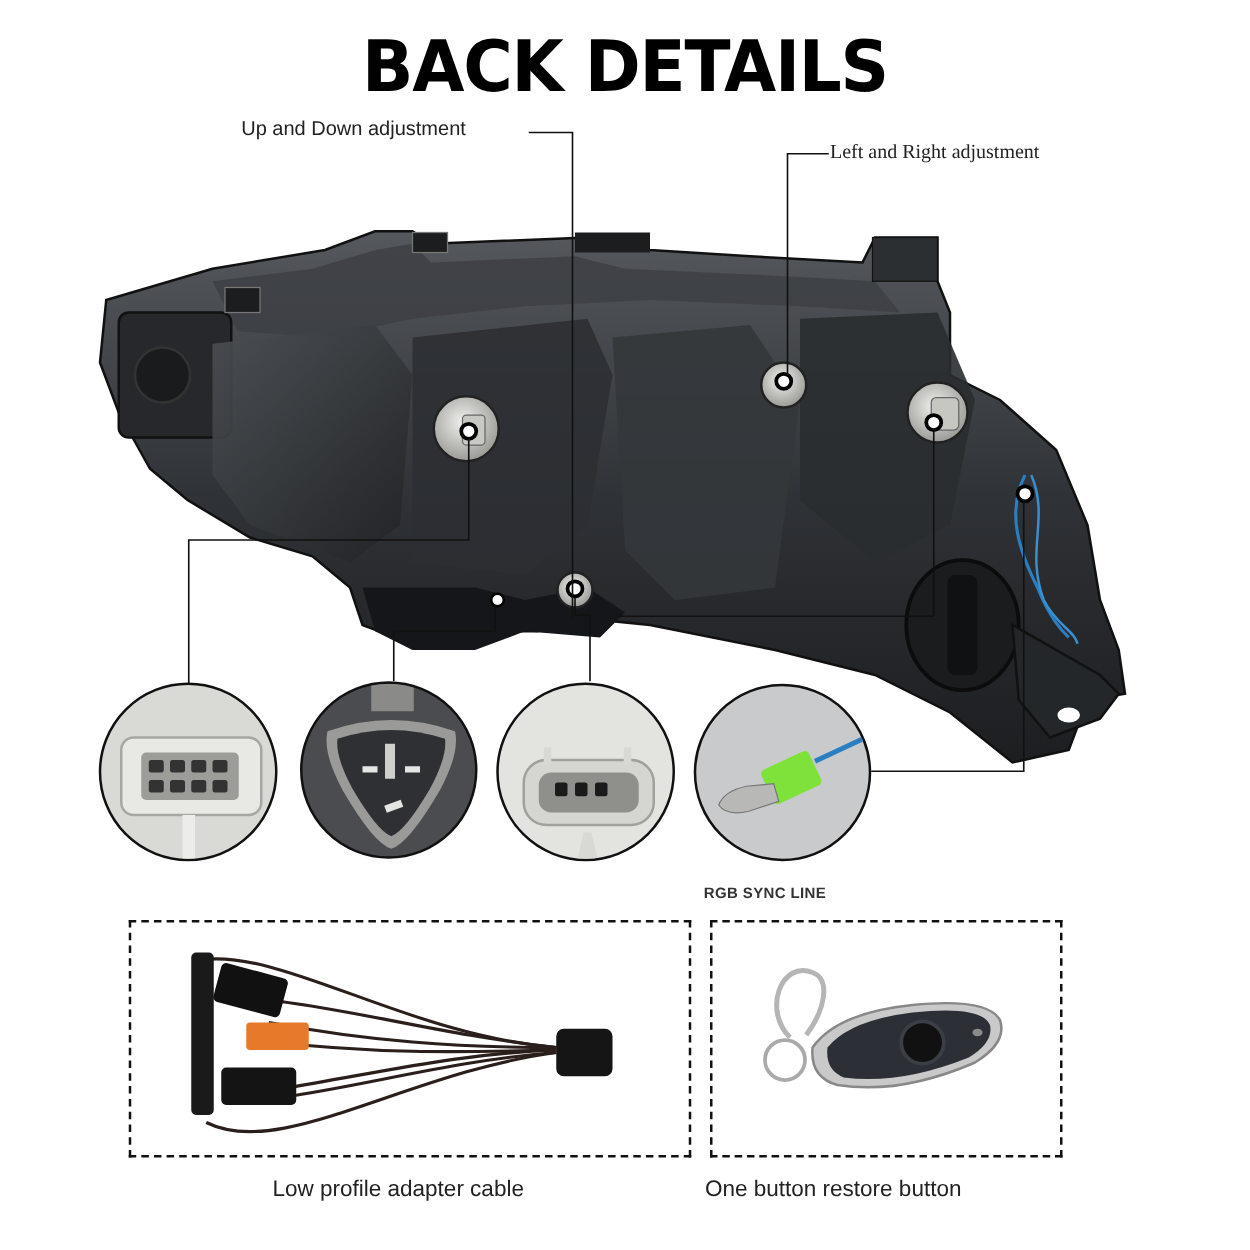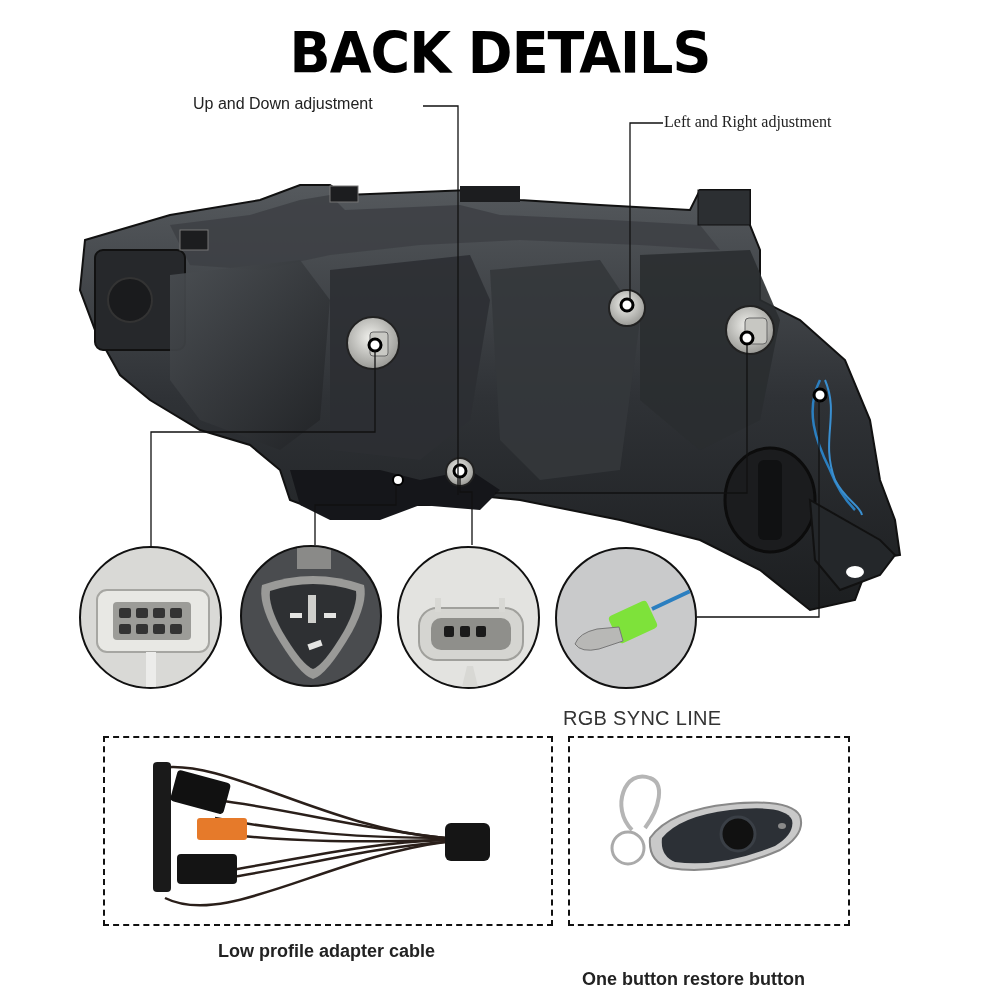--- a/index.html
+++ b/index.html
@@ -2,22 +2,22 @@
 <html><head>
 <meta charset="utf-8">
 <style>
   html, body { margin: 0; padding: 0; background: #ffffff; }
   body { width: 1000px; height: 1000px; position: relative; overflow: hidden;
          font-family: "Liberation Sans", sans-serif; color: #1a1a1a; }
   .abs { position: absolute; }
   .title { left: 0; top: 22px; width: 1000px; text-align: center; font-family: "DejaVu Sans", sans-serif;
            font-weight: bold; font-size: 54px; letter-spacing: -1px; color: #000; transform: scaleY(1.05); }
   .callout { font-size: 16px; color: #222; white-space: nowrap; }
-  .caption { font-size: 18px; color: #222; white-space: nowrap; font-weight: bold; }
-  .rgb { font-size: 20px; color: #333; letter-spacing: 0.3px; }
+  .caption { font-size: 18px; color: #222; white-space: nowrap; }
+  .rgb { font-size: 12px; color: #333; letter-spacing: 0.3px; font-weight: bold; }
   svg.overlay { position: absolute; left: 0; top: 0; }
   .inset { position: absolute; border-radius: 50%; overflow: hidden; border: 2px solid #111; box-sizing: border-box; }
   .dashbox { position: absolute; border: 2px dashed #111; box-sizing: border-box; }
 </style>
 </head>
 <body>
 
 <div class="abs title">BACK DETAILS</div>
 
 <div class="abs callout" style="left:193px; top:95px;">Up and Down adjustment</div>
@@ -175,13 +175,13 @@
 <div class="dashbox" style="left:568px; top:736px; width:282px; height:190px;">
   <svg width="278" height="186" viewBox="0 0 278 186">
     <path d="M62 92 C40 70, 55 30, 80 40 C95 45, 90 70, 75 90" stroke="#b5b5b5" stroke-width="4" fill="none"></path>
     <circle cx="58" cy="110" r="16" stroke="#aaa" stroke-width="3" fill="none"></circle>
     <path d="M80 100 Q100 72 160 66 Q220 60 230 78 Q236 96 210 112 Q150 138 100 130 Q78 124 80 100 Z" fill="#c9c9c9" stroke="#888" stroke-width="2"></path>
     <path d="M92 100 Q110 78 160 72 Q215 66 222 82 Q225 96 205 108 Q150 130 105 124 Q90 118 92 100 Z" fill="#2c3036"></path>
     <circle cx="168" cy="96" r="17" fill="#111" stroke="#3a3f46" stroke-width="3"></circle>
     <ellipse cx="212" cy="88" rx="4" ry="3" fill="#8a8a8a"></ellipse>
   </svg>
 </div>
-<div class="abs caption" style="left:582px; top:941px;margin-top:28px;">One button restore button</div>
+<div class="abs caption" style="left:564px; top:941px;">One button restore button</div>
 
 </body></html>

